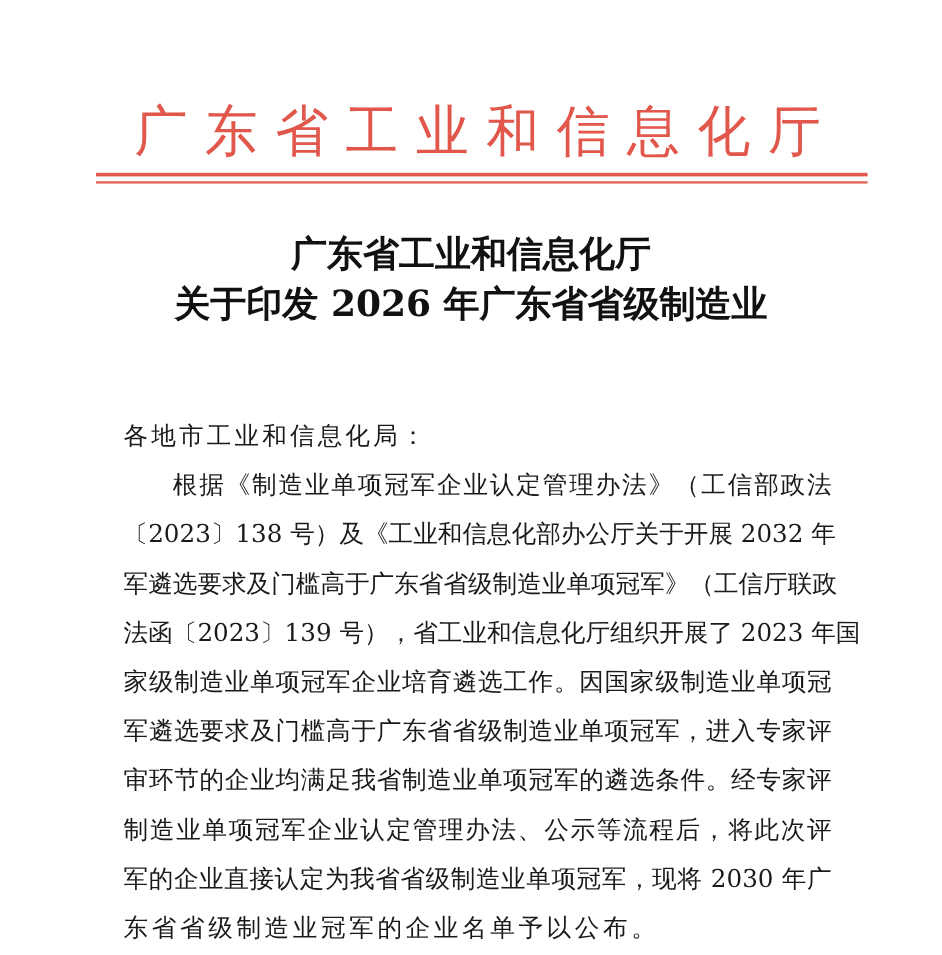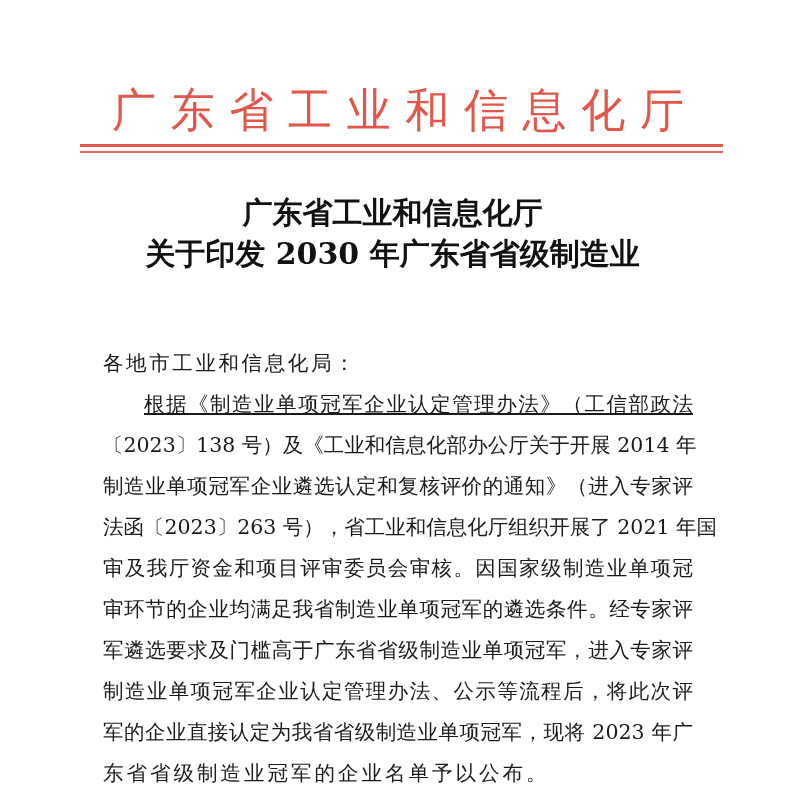--- a/index.html
+++ b/index.html
@@ -79,21 +79,20 @@
     }
     .body-text .line {
       white-space: nowrap;
       text-align: justify;
       text-align-last: justify;
       height: 41px;
       overflow: visible;
     }
     .body-text .line.indent {
       padding-left: 41px;
-      text-decoration: underline;
     }
     .body-text .line.last {
       text-align-last: left;
       letter-spacing: 3px;
     }
     .body-text .line.salutation {
       text-align-last: left;
       letter-spacing: 2.6px;
     }
   </style>
@@ -111,28 +110,28 @@
   <span class="ch">息</span>
   <span class="ch">化</span>
   <span class="ch">厅</span>
 </div>
 
 <div class="rule-thick"></div>
 <div class="rule-thin"></div>
 
 <div class="doc-title">
   <div>广东省工业和信息化厅</div>
-  <div>关于印发 2030 年广东省省级制造业</div>
+  <div>关于印发 2026 年广东省省级制造业</div>
 </div>
 
 <div class="body-text">
   <div class="line salutation">各地市工业和信息化局：</div>
   <div class="line indent">根据《制造业单项冠军企业认定管理办法》（工信部政法</div>
-  <div class="line">〔2023〕138 号）及《工业和信息化部办公厅关于开展 2014 年</div>
-  <div class="line">制造业单项冠军企业遴选认定和复核评价的通知》（进入专家评</div>
-  <div class="line">法函〔2023〕263 号），省工业和信息化厅组织开展了 2021 年国</div>
-  <div class="line">审及我厅资金和项目评审委员会审核。因国家级制造业单项冠</div>
+  <div class="line">〔2023〕138 号）及《工业和信息化部办公厅关于开展 2032 年</div>
+  <div class="line">军遴选要求及门槛高于广东省省级制造业单项冠军》（工信厅联政</div>
+  <div class="line">法函〔2023〕139 号），省工业和信息化厅组织开展了 2023 年国</div>
+  <div class="line">家级制造业单项冠军企业培育遴选工作。因国家级制造业单项冠</div>
+  <div class="line">军遴选要求及门槛高于广东省省级制造业单项冠军，进入专家评</div>
   <div class="line">审环节的企业均满足我省制造业单项冠军的遴选条件。经专家评</div>
-  <div class="line">军遴选要求及门槛高于广东省省级制造业单项冠军，进入专家评</div>
   <div class="line">制造业单项冠军企业认定管理办法、公示等流程后，将此次评</div>
-  <div class="line">军的企业直接认定为我省省级制造业单项冠军，现将 2023 年广</div>
+  <div class="line">军的企业直接认定为我省省级制造业单项冠军，现将 2030 年广</div>
   <div class="line last">东省省级制造业冠军的企业名单予以公布。</div>
 </div>
 
 </body></html>

